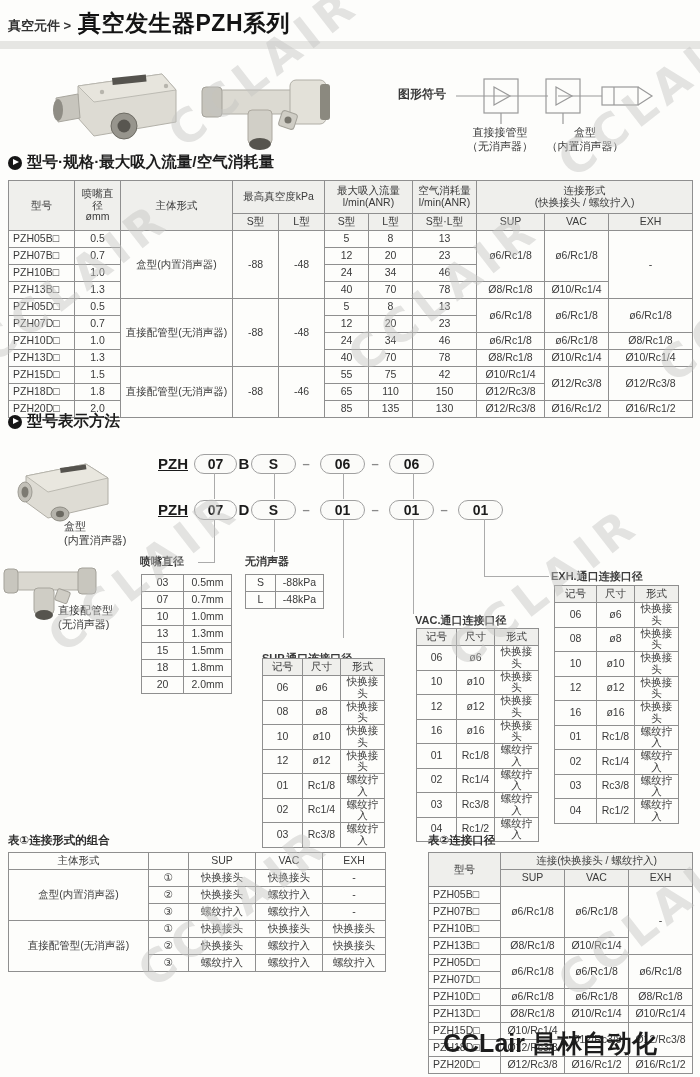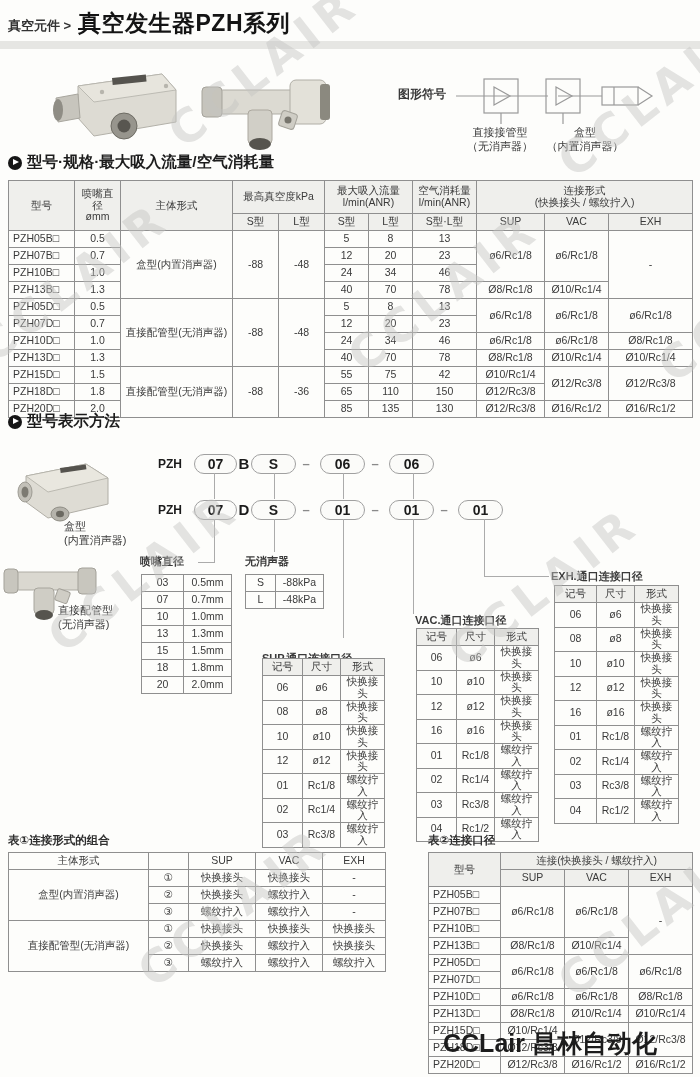--- a/index.html
+++ b/index.html
@@ -23,21 +23,21 @@
   table{border-collapse:collapse;table-layout:fixed;}
   td{border:1px solid #8f8f8f;font-size:10.5px;color:#3a3a3a;text-align:center;
      padding:0 2px;height:16px;line-height:1.12;overflow:hidden;}
   .hd{background:#efefec;}
   .pre{white-space:pre-line;}
   .spec thead tr:first-child td{height:32px;}
   .spec tbody td:first-child, .t2 tbody td:first-child{text-align:left;padding-left:4px;}
   .mini td{height:16px;}
   
   .code-row{display:flex;align-items:center;height:21px;}
-  .code-prefix{font-size:12px;font-weight:bold;color:#1b1b1b;width:34px;}
+  .code-prefix{font-size:15px;font-weight:bold;color:#1b1b1b;width:34px;text-decoration:underline;}
   .code-letter{font-size:15px;font-weight:bold;color:#1b1b1b;width:14px;text-align:center;}
   .pill{display:inline-block;height:18px;line-height:18px;border:1.5px solid #a0a0a0;
     border-radius:11px;text-align:center;font-size:14px;font-weight:bold;color:#1b1b1b;background:#fbfbf9;}
   .code-dash{width:20px;text-align:center;color:#8a8a8a;font-weight:bold;font-size:13px;}
   
   .vline{position:absolute;width:1px;background:#ababab;}
   .hline{position:absolute;height:1px;background:#ababab;}
   .sub-label{position:absolute;font-size:11px;color:#3a3a3a;font-weight:bold;}
   .cap{font-size:11px;color:#3a3a3a;line-height:1.25;}
   .tbl-cap{font-size:11.5px;color:#2e2e2e;font-weight:bold;}
@@ -238,21 +238,21 @@
         <td>78</td>
         <td>Ø8/Rc1/8</td>
         <td>Ø10/Rc1/4</td>
         <td>Ø10/Rc1/4</td>
       </tr>
       <tr>
         <td>PZH15D□</td>
         <td>1.5</td>
         <td rowspan="3">直接配管型(无消声器)</td>
         <td rowspan="3">-88</td>
-        <td rowspan="3">-36</td>
+        <td rowspan="3">-46</td>
         <td>55</td>
         <td>75</td>
         <td>42</td>
         <td>Ø10/Rc1/4</td>
         <td rowspan="2">Ø12/Rc3/8</td>
         <td rowspan="2">Ø12/Rc3/8</td>
       </tr>
       <tr>
         <td>PZH18D□</td>
         <td>1.8</td>

